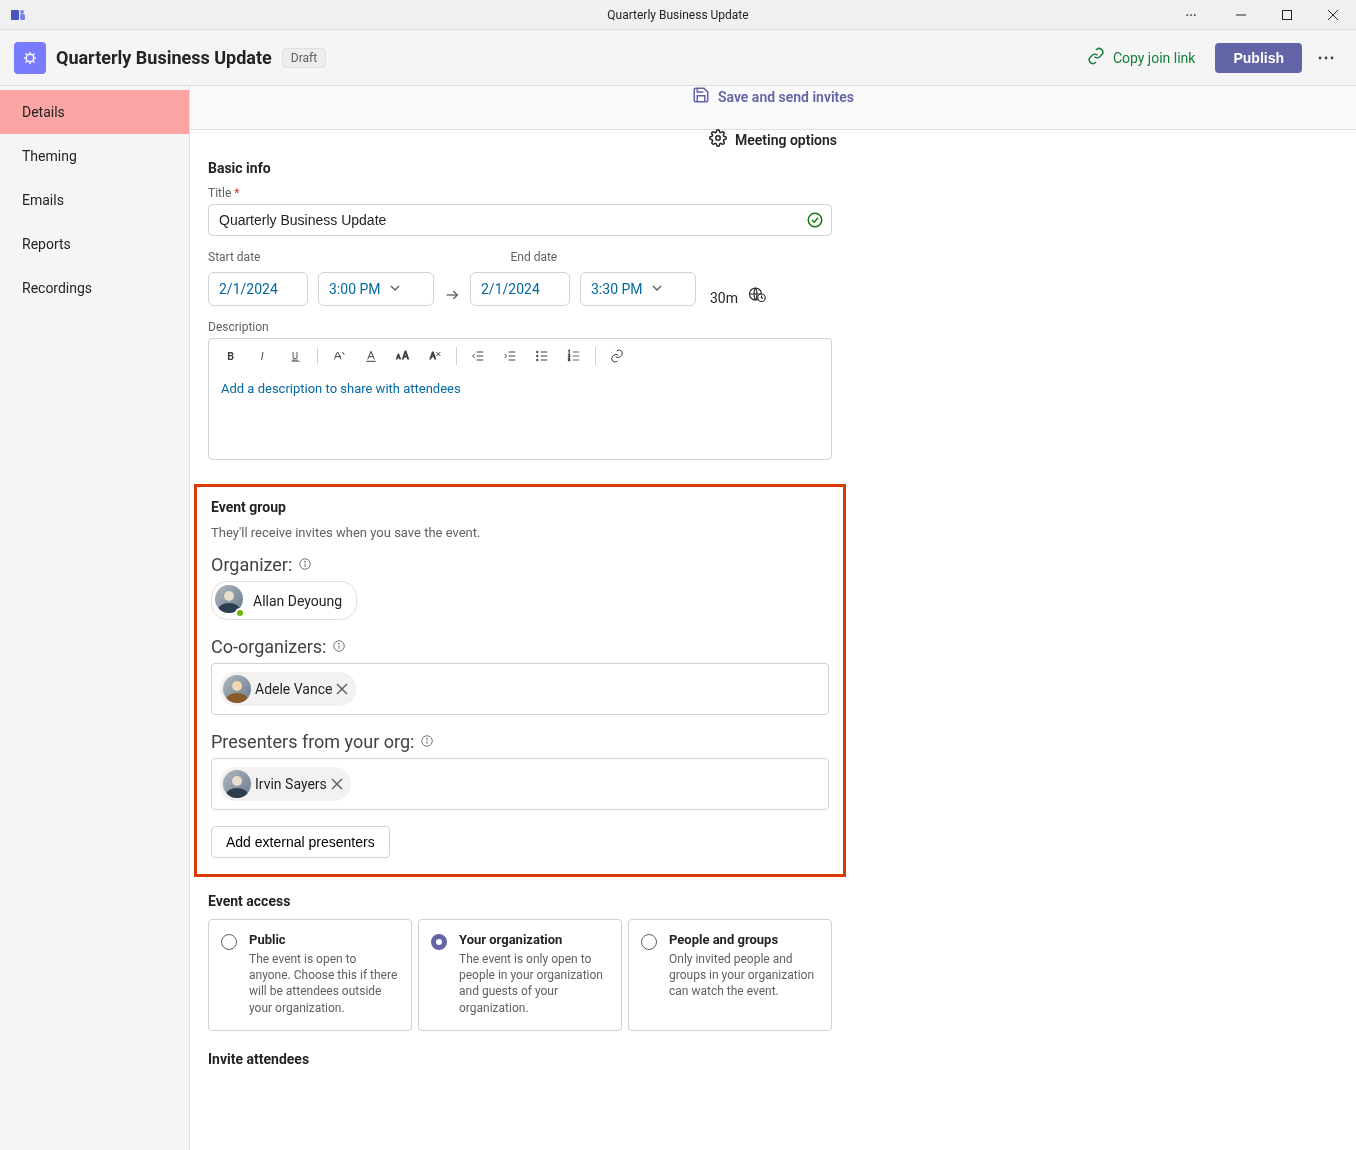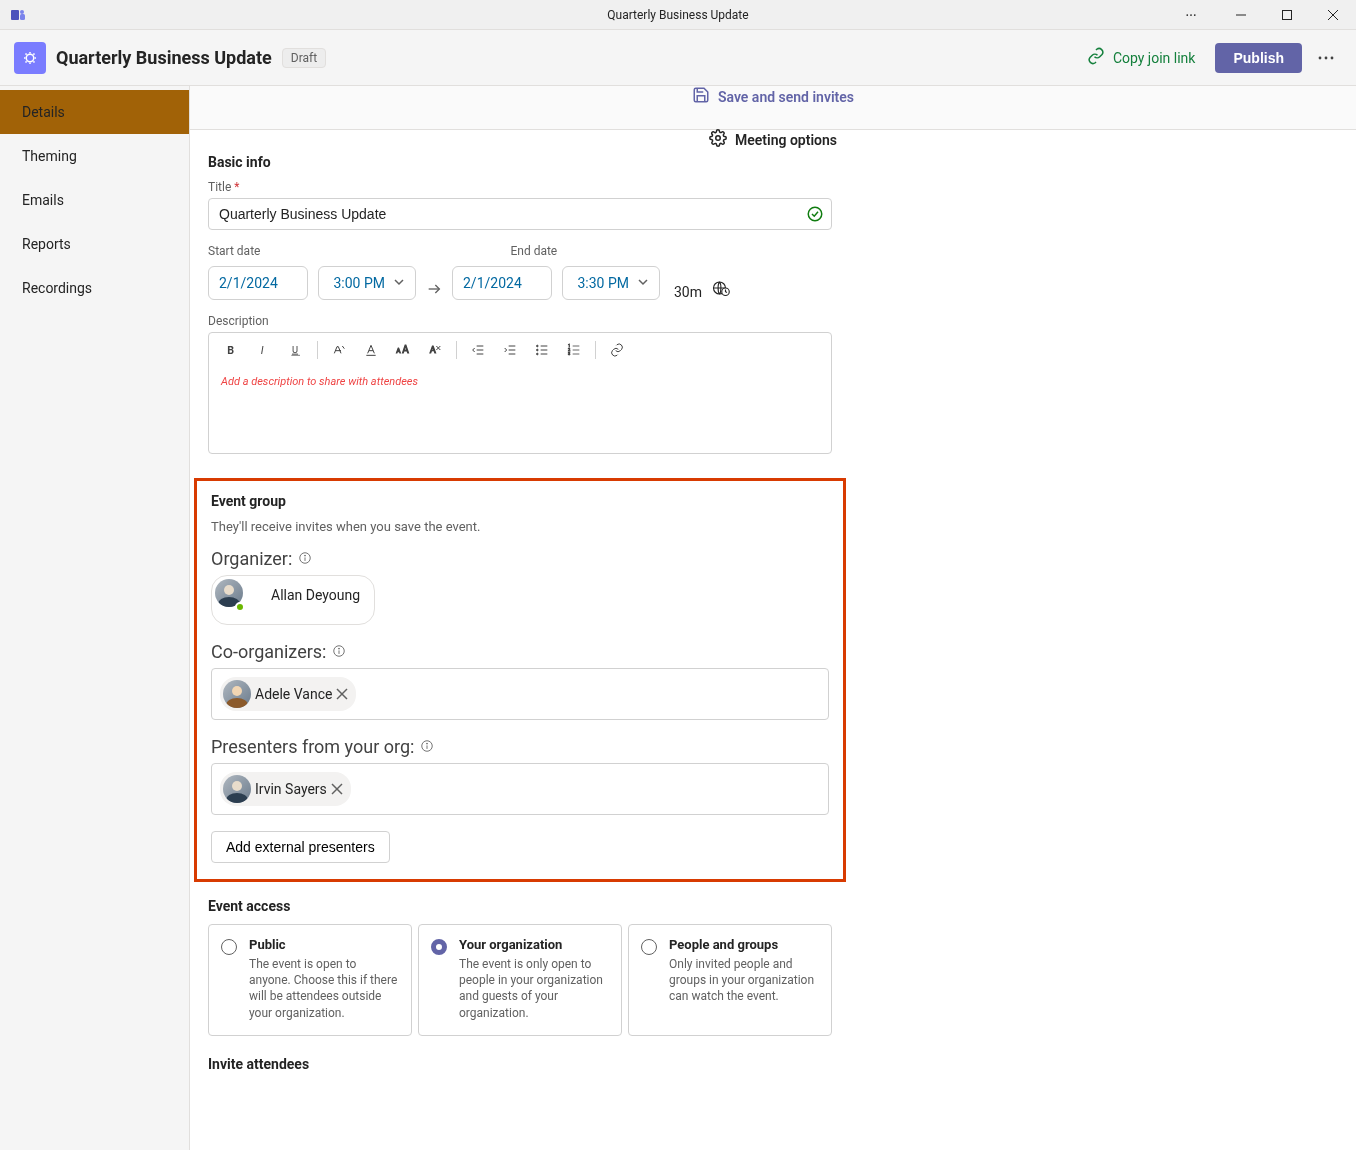--- a/index.html
+++ b/index.html
@@ -68,58 +68,58 @@
   .sidebar {
     width:190px; background:#f5f5f5; border-right:1px solid #e1dfdd;
     min-height: 1064px;
     padding-top:4px;
   }
   .sidebar .nav-item {
     height:44px; display:flex; align-items:center; padding-left:22px;
     font-size:14px; color:#242424; cursor:pointer;
   }
   .sidebar .nav-item.active {
-    background:#a16207; font-weight:400;
+    background:#fca5a5; font-weight:400;
   }
   .content {
     flex:1; background:#fff; min-height:1064px;
   }
   
   .actionbar {
     height:44px; display:flex; align-items:center; gap:22px;
     padding:0 18px; border-bottom:1px solid #e1dfdd; background:#fafafa;flex-direction:column;
   }
   .actionbar .ab-item {
     display:flex; align-items:center; gap:8px; cursor:pointer; font-weight:600;
   }
   .actionbar .ab-save { color:#6264a7; }
   .actionbar .ab-save svg { width:18px; height:18px; }
   .actionbar .ab-opts { color:#242424; }
   .actionbar .ab-opts svg { width:18px; height:18px; }
   
   .main { padding:18px 18px 40px 18px; max-width:660px; }
-  .section-title { font-size:14px; font-weight:700; margin:6px 0 10px; }
+  .section-title { font-size:14px; font-weight:700; margin:12px 0 10px; }
   .field-label { font-size:12px; color:#616161; margin-bottom:4px; }
   .field-label .req { color:#d13438; }
   .title-input-wrap {
     position:relative; margin-bottom:14px;
   }
   .title-input {
     width:100%; height:32px; border:1px solid #d1d1d1; border-radius:4px;
     padding:0 34px 0 10px; font-size:14px; color:#242424; background:#fff;
   }
   .title-input-wrap .ok-icon {
     position:absolute; right:8px; top:7px; color:#107c10;
   }
   .date-input, .time-input {
     height:32px; border:1px solid #d1d1d1; border-radius:6px; background:#fff;
     display:flex; align-items:center; padding:16px 10px; font-size:14px; color:#0369a1;
   }
   .date-input { width:100px; }
-  .time-input { width:98px; justify-content:flex-end; gap:8px; }
+  .time-input { width:116px; justify-content:flex-start; gap:8px; }
   .time-input svg { width:12px; height:12px; color:#616161; }
   .arrow-sep svg { width:16px; height:16px; color:#616161; }
   .duration { font-size:14px; color:#242424; padding-left:4px; }
   .tz-icon svg { width:18px; height:18px; color:#242424; }
   .dates-inputs-row { display:flex; align-items:flex-end; gap:10px; }
   .labels-row { display:flex; gap:250px; margin-bottom:4px; }
   
   .desc-box {
     border:1px solid #d1d1d1; border-radius:4px; background:#fff;
     margin-bottom:24px;
@@ -127,21 +127,21 @@
   .desc-toolbar {
     height:34px; display:flex; align-items:center; gap:2px; padding:0 8px;
   }
   .tlb-btn {
     width:30px; height:28px; display:flex; align-items:center; justify-content:center;
     color:#424242; cursor:pointer; border-radius:4px;
   }
   .tlb-btn svg { width:16px; height:16px; }
   .tlb-sep { width:1px; height:18px; background:#d1d1d1; margin:0 4px; }
   .desc-area {
-    min-height:86px; padding:8px 12px 14px; color:#ef4444; font-size:11px;font-style:italic;
+    min-height:86px; padding:8px 12px 14px; color:#0369a1; font-size:13px;
   }
   
   .event-group-box {
     border:3px solid #d83b01; padding:12px 14px 16px; margin-bottom:16px;
     margin-left:-14px; margin-right:-14px;
   }
   .event-group-box .section-title { margin-top:0; }
   .subdesc { font-size:13px; color:#616161; margin-bottom:14px; }
   .role-label { font-size:18px; color:#424242; margin-bottom:6px; display:flex; align-items:center; gap:6px; }
   .role-label .info-icon svg { width:14px; height:14px; color:#616161; }
@@ -157,22 +157,22 @@
     content:''; position:absolute; left:50%; bottom:-4px; transform:translateX(-50%);
     width:22px; height:14px; border-radius:50% 50% 0 0; background:#2c3e50;
   }
   .avatar.f::before { background:#8b5a2b; }
   .avatar.f::after { background:#f2d6b3; }
   .presence {
     position:absolute; right:-2px; bottom:-2px; width:10px; height:10px;
     border-radius:50%; background:#6bb700; border:2px solid #fff;
   }
   .organizer-chip {
-    display:inline-flex; align-items:center; gap:28px; background:#fff;
-    border:1px solid #e1dfdd; border-radius:16px; padding:3px 14px 14px 3px;
+    display:inline-flex; align-items:center; gap:10px; background:#fff;
+    border:1px solid #e1dfdd; border-radius:16px; padding:3px 14px 3px 3px;
     margin-bottom:16px; position:relative;
   }
   .people-box {
     border:1px solid #d1d1d1; border-radius:4px; background:#fff;
     padding:8px; margin-bottom:16px; min-height:50px;
     display:flex; flex-wrap:wrap; gap:6px;
   }
   .person-chip {
     display:inline-flex; align-items:center; gap:4px; background:#f3f2f1;
     border-radius:16px; padding:3px 8px 3px 3px;

